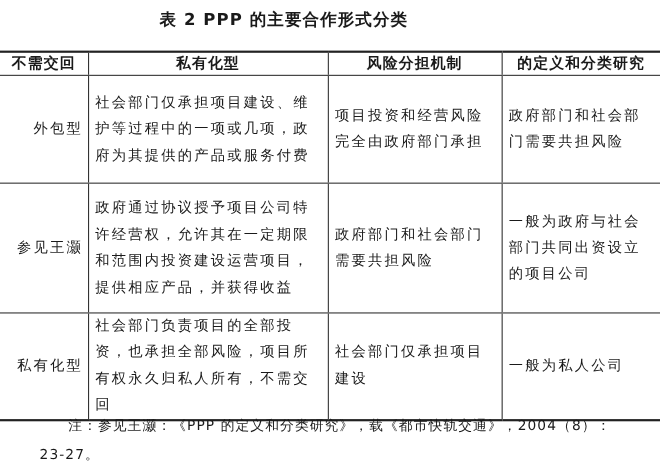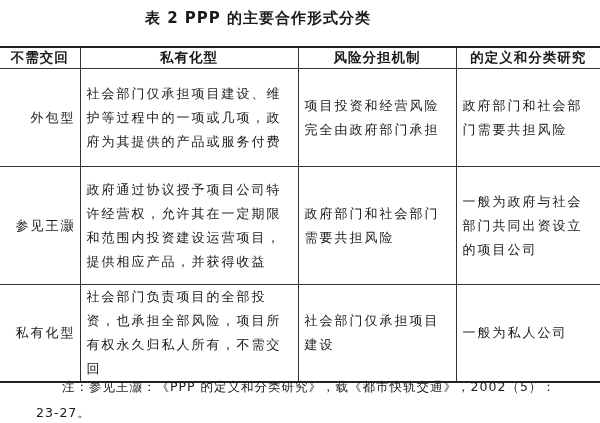--- a/index.html
+++ b/index.html
@@ -61,15 +61,15 @@
     <tr class="r3 last">
       <td class="mode">私有化型</td>
       <td>社会部门负责项目的全部投资，也承担全部风险，项目所有权永久归私人所有，不需交回</td>
       <td>社会部门仅承担项目建设</td>
       <td>一般为私人公司</td>
     </tr>
   </tbody>
 </table>
 
 <div class="note">
-  <span class="l1">注：参见王灏：《PPP 的定义和分类研究》，载《都市快轨交通》，2002（5）：</span>
+  <span class="l1">注：参见王灏：《PPP 的定义和分类研究》，载《都市快轨交通》，2004（8）：</span>
   <span class="l2">23-27。</span>
 </div>
 
 </body></html>

